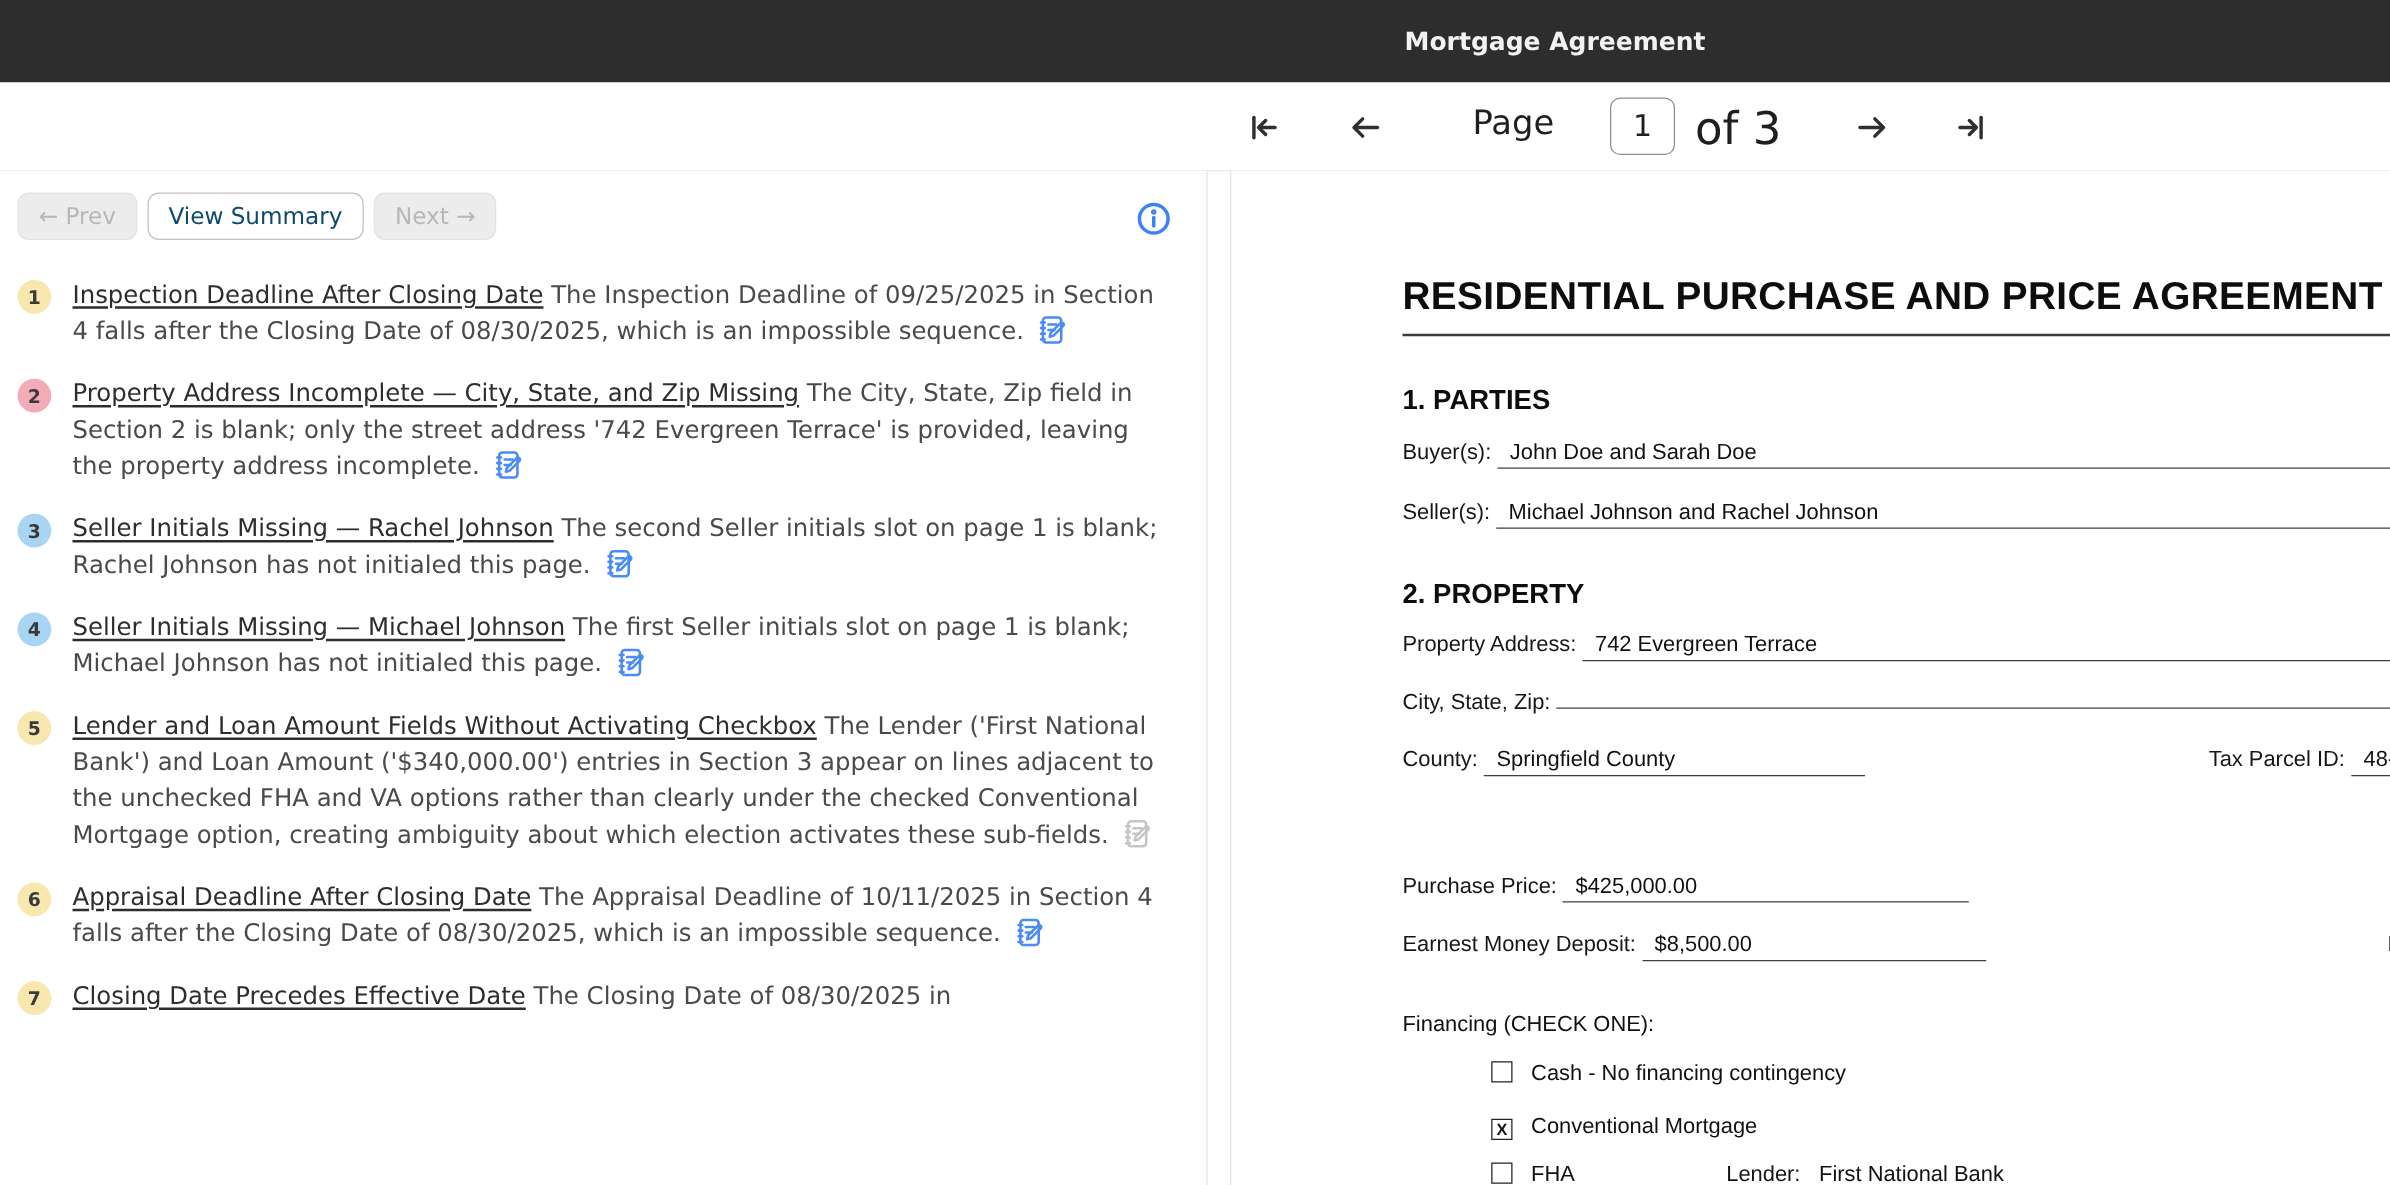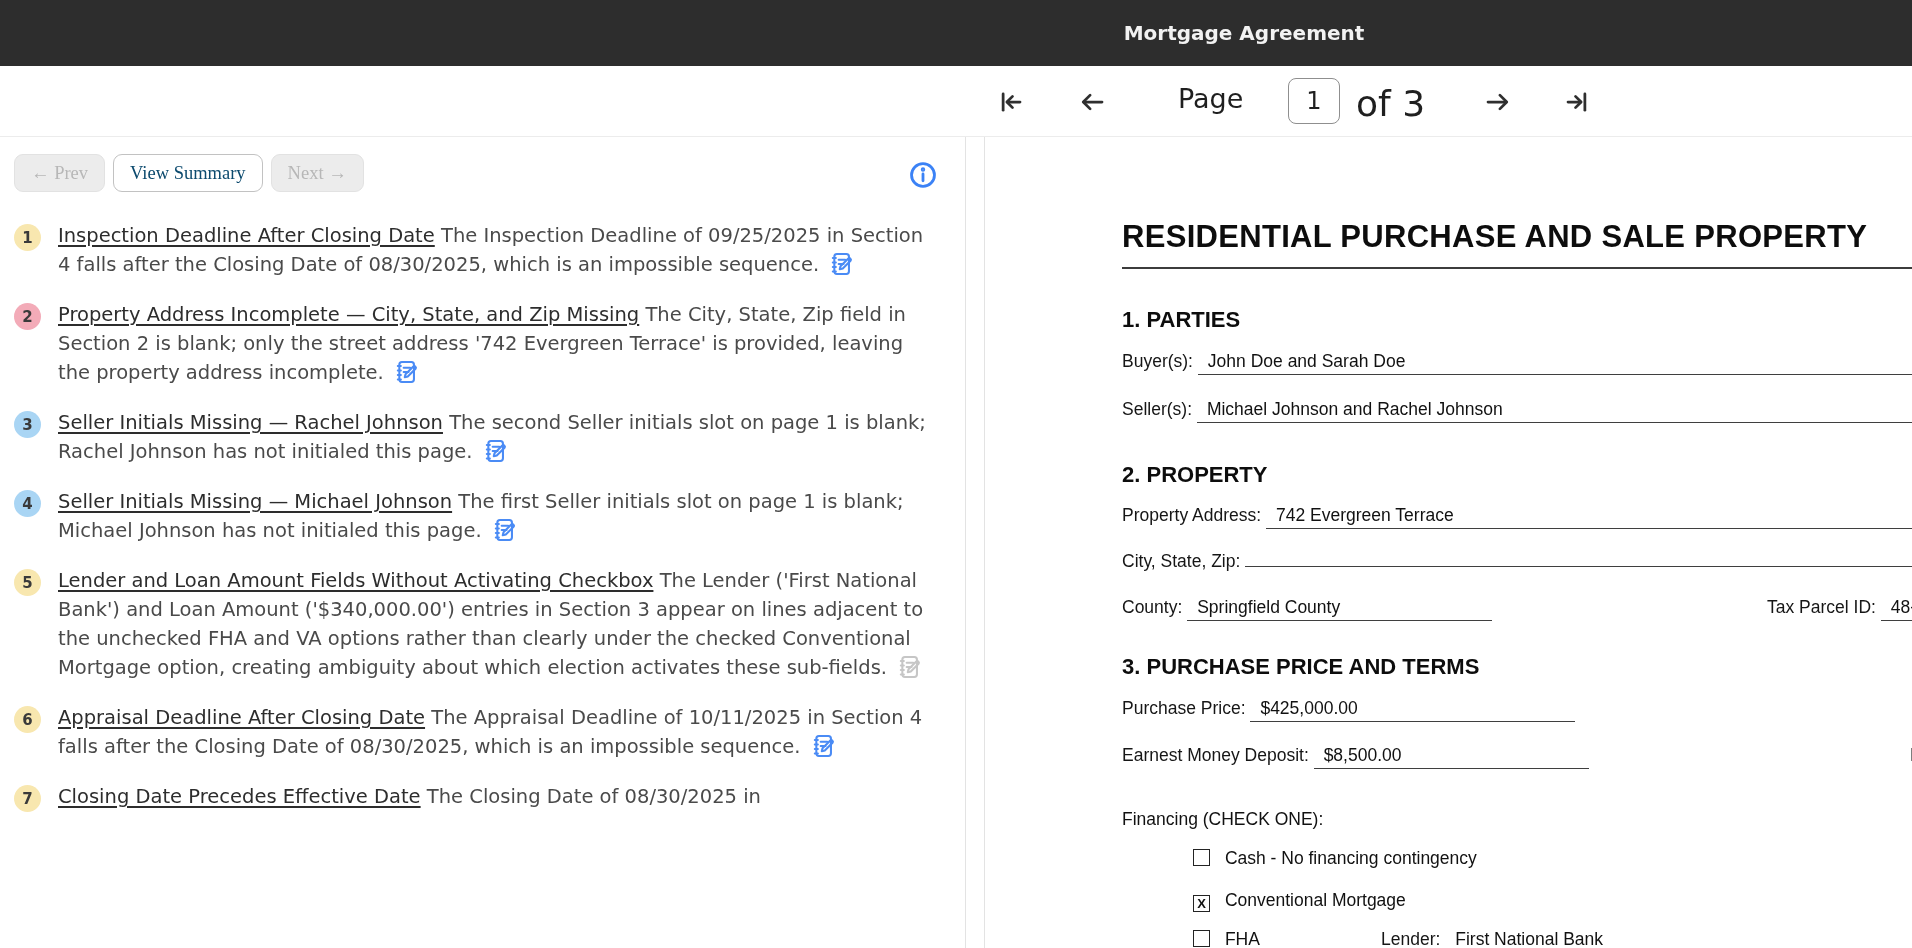--- a/index.html
+++ b/index.html
@@ -26,21 +26,21 @@
   .pager-of { position:absolute; left:1356px; top:17px; font-size:36px; color:#1f1f1f; }
 
   
   .main { display:flex; height:811px; }
   .review-panel { width:966px; border-right:1px solid #e3e3e3; position:relative;
                   padding:16px 0 0 14px; background:#fff; }
   .panel-gap { width:18px; background:#fff; }
   .doc-panel { flex:1; border-left:1px solid #e3e3e3; position:relative; overflow:hidden; background:#fff; }
 
   
-  .btn-row { display:flex; gap:8px; align-items:center; height:40px;font-family:Liberation Serif, serif; }
+  .btn-row { display:flex; gap:8px; align-items:center; height:40px; }
   .pill-btn { height:38px; padding:0 16px; border-radius:9px; font-size:18.5px;
               font-family:inherit; cursor:pointer; }
   .pill-disabled { background:#ececec; border:1px solid #e2e2e2; color:#b7b7b7; }
   .pill-active { background:#fff; border:1px solid #c2c2c2; color:#0c4a6e; }
   .info-btn { position:absolute; right:26px; top:22px; width:32px; height:32px;
               background:none; border:none; cursor:pointer; }
 
   
   .issue-list { margin-top:28px; padding-right:10px; }
   .issue { display:flex; gap:17px; margin-bottom:15px; }
@@ -233,21 +233,21 @@
       </div>
 
     </div>
   </div>
 
   <div class="panel-gap"></div>
 
   <div class="doc-panel">
     <div class="doc-page">
 
-      <div class="doc-abs doc-title" style="top:82px">RESIDENTIAL PURCHASE AND SALE PROPERTY</div>
+      <div class="doc-abs doc-title" style="top:82px">RESIDENTIAL PURCHASE AND PRICE AGREEMENT</div>
       <div class="title-rule"></div>
 
       <div class="doc-abs sec-head" style="top:170px">1. PARTIES</div>
 
       <div class="doc-abs field-row" style="top:214px">
         <span class="flabel">Buyer(s):</span>
         <span class="fvalue" style="width:1000px">John Doe and Sarah Doe</span>
       </div>
 
       <div class="doc-abs field-row" style="top:262px">
@@ -269,21 +269,20 @@
 
       <div class="doc-abs field-row" style="top:460px; position:absolute;">
         <span class="flabel">County:</span>
         <span class="fvalue" style="width:305px">Springfield County</span>
         <span class="right-field" style="left:645px">
           <span class="flabel">Tax Parcel ID:</span>
           <span class="fvalue" style="width:250px">48-291-0034</span>
         </span>
       </div>
 
-      <div class="doc-abs sec-head" style="top:517px">3. PURCHASE PRICE AND TERMS</div>
 
       <div class="doc-abs field-row" style="top:561px">
         <span class="flabel">Purchase Price:</span>
         <span class="fvalue" style="width:325px">$425,000.00</span>
       </div>
 
       <div class="doc-abs field-row" style="top:608px; position:absolute;">
         <span class="flabel">Earnest Money Deposit:</span>
         <span class="fvalue" style="width:275px">$8,500.00</span>
         <span class="right-field" style="left:788px">

